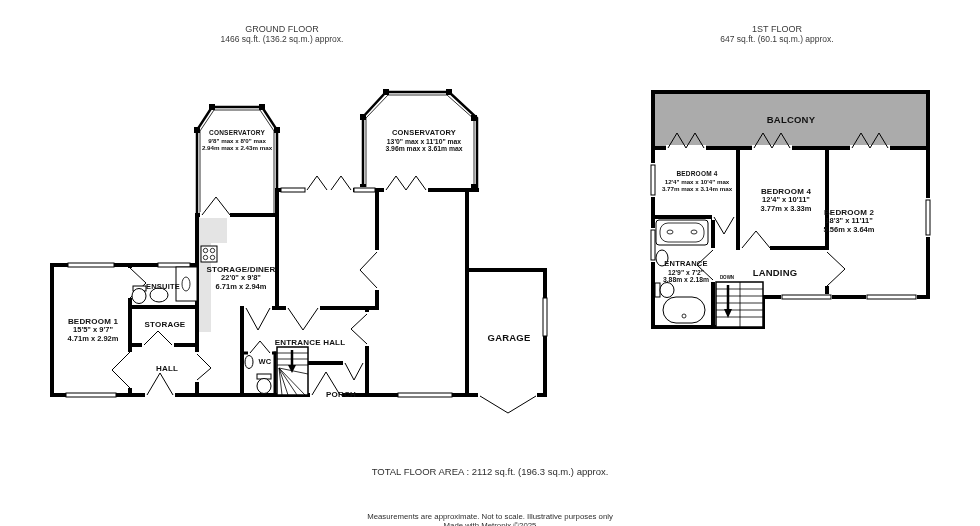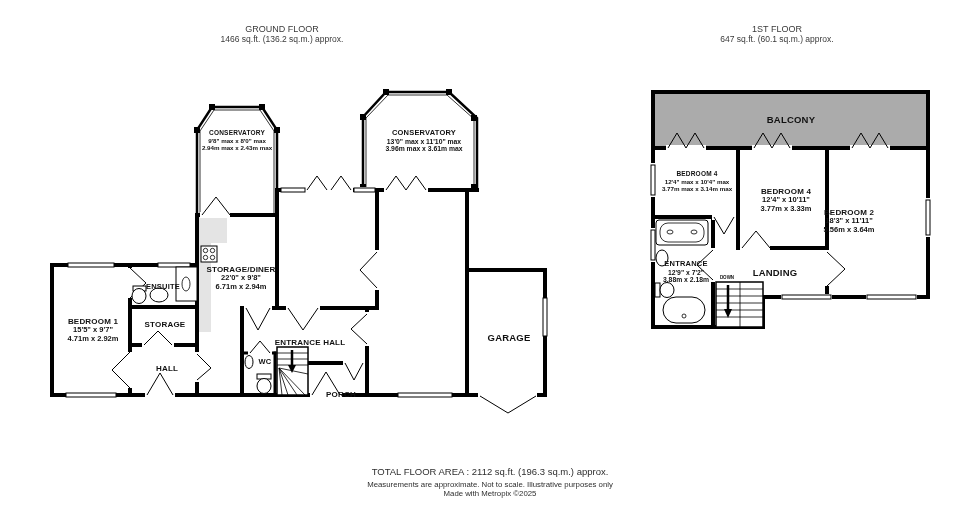--- a/index.html
+++ b/index.html
@@ -33,21 +33,21 @@
   .room-name{display:block;font-weight:bold;font-size:8px;line-height:9px;letter-spacing:.2px;}
   .room-dims{display:block;font-weight:bold;font-size:7.5px;line-height:8.5px;}
   .sm .room-name{font-size:6.5px;line-height:7.5px;}
   .sm .room-dims{font-size:6.2px;line-height:7px;}
   .md .room-name{font-size:7.5px;line-height:8.5px;}
   .md .room-dims{font-size:6.8px;line-height:7.8px;}
   .big .room-name{font-size:9.5px;line-height:10px;}
   .floor-title{position:absolute;transform:translate(-50%,-50%);font-size:9px;color:#3a3a3a;white-space:nowrap;}
   .floor-sub{position:absolute;transform:translate(-50%,-50%);font-size:8.5px;color:#3a3a3a;white-space:nowrap;}
   .footer1{position:absolute;transform:translate(-50%,-50%);font-size:9.5px;color:#2e2e2e;white-space:nowrap;}
-  .footer2{position:absolute;transform:translate(-50%,-50%);font-size:7.8px;color:#2e2e2e;white-space:nowrap;}
+  .footer2{position:absolute;transform:translate(-50%,-50%);font-size:7.8px;color:#2e2e2e;white-space:nowrap;margin-top:32px;}
   .down-lbl{position:absolute;transform:translate(-50%,-50%);font-size:4.5px;font-weight:bold;color:#111;white-space:nowrap;}
 </style>
 </head>
 <body>
 
 <div id="page">
 
   <svg width="980" height="526" viewBox="0 0 980 526">
 
     <g>

